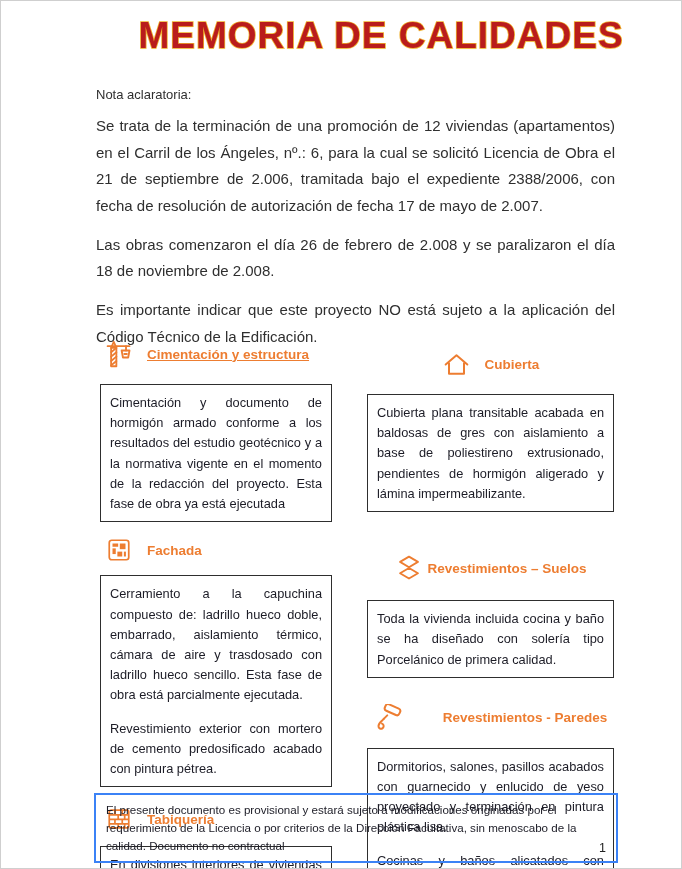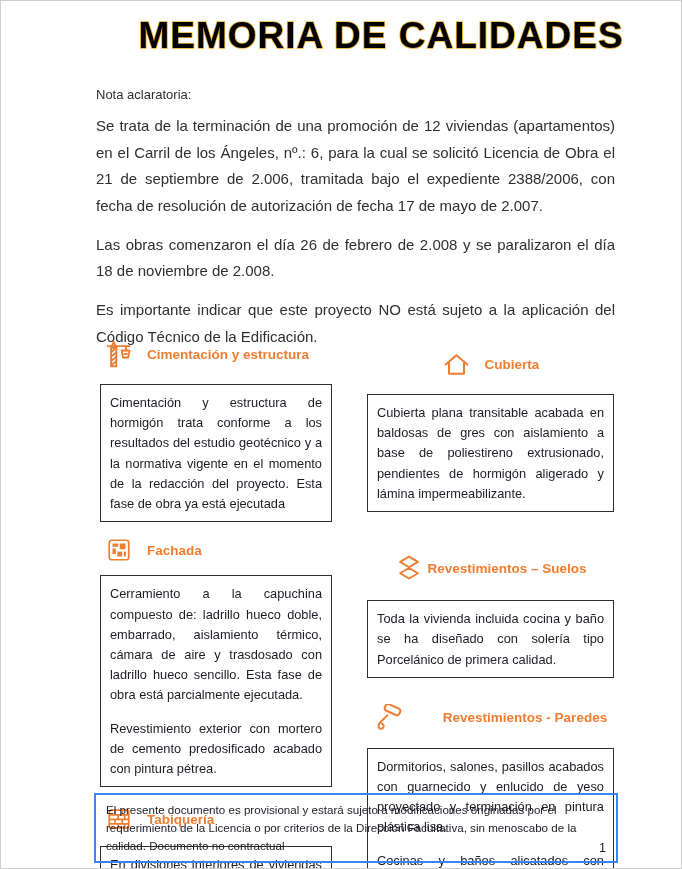--- a/index.html
+++ b/index.html
@@ -14,21 +14,21 @@
     width: 682px; height: 869px;
     background: #ffffff;
     border: 1px solid #cfcfcf;
     overflow: hidden;
   }
   
   .title {
     position: absolute; left: 110px; top: 14px; width: 540px;
     text-align: center;
     font-size: 37px; font-weight: 700; letter-spacing: 1px;
-    color: #000000;
+    color: #b91c1c;
     -webkit-text-stroke: 1.6px #F0B22E;
     paint-order: stroke fill;
     text-shadow: 0 1px 1px rgba(240,178,46,0.35);
     white-space: nowrap;
   }
   
   .note-label {
     position: absolute; left: 95px; top: 86px;
     font-size: 13px; color: #2f2f2f;
   }
@@ -56,21 +56,21 @@
     padding: 8px 9px 7px 9px;
     background: #ffffff;
   }
   .sec-box p {
     font-size: 12.8px; line-height: 1.58; color: #1c1c26;
     text-align: justify;
   }
   .sec-box p + p { margin-top: 13px; }
 
   
-  .col-left  .h1 { margin-top: 4px; }
+  .col-left  .h1 { margin-top: 4px; text-decoration: underline; }
   .col-left  .b1 { margin-top: 14px; }
   .col-left  .h2 { margin-top: 12px; }
   .col-left  .b2 { margin-top: 9px; }
   .col-left  .h3 { margin-top: 16px; }
   .col-left  .b3 { margin-top: 11px; }
 
   .col-right .h1 { margin-top: 6px; }
   .col-right .b1 { margin-top: 14px; }
   .col-right .h2 { margin-top: 40px; }
   .col-right .b2 { margin-top: 16px; }
@@ -119,21 +119,21 @@
             <path d="M3 8 L28 8"></path>
             <path d="M24 8 L24 13"></path>
             <path d="M19 13 L28 13 L26.5 21 L20.5 21 Z"></path>
             <path d="M22 17 L25 17"></path>
           </svg>
         </span>
         <span>Cimentación y estructura</span>
       </div>
 
       <div class="sec-box b1">
-        <p>Cimentación y estructura de hormigón trata conforme a los resultados del estudio geotécnico y a la normativa vigente en el momento de la redacción del proyecto. Esta fase de obra ya está ejecutada</p>
+        <p>Cimentación y documento de hormigón armado conforme a los resultados del estudio geotécnico y a la normativa vigente en el momento de la redacción del proyecto. Esta fase de obra ya está ejecutada</p>
       </div>
 
       <div class="sec-heading h2">
         <span class="ic">
           <svg width="26" height="26" viewBox="0 0 32 32" fill="none" stroke="#ED7D31" stroke-width="2.1" stroke-linejoin="round">
             <rect x="4" y="4" width="24" height="24" rx="3"></rect>
             <g fill="#ED7D31" stroke="none">
               <rect x="8" y="8" width="7" height="4"></rect>
               <rect x="8" y="14" width="4" height="7"></rect>
               <rect x="17" y="8" width="7" height="7"></rect>

